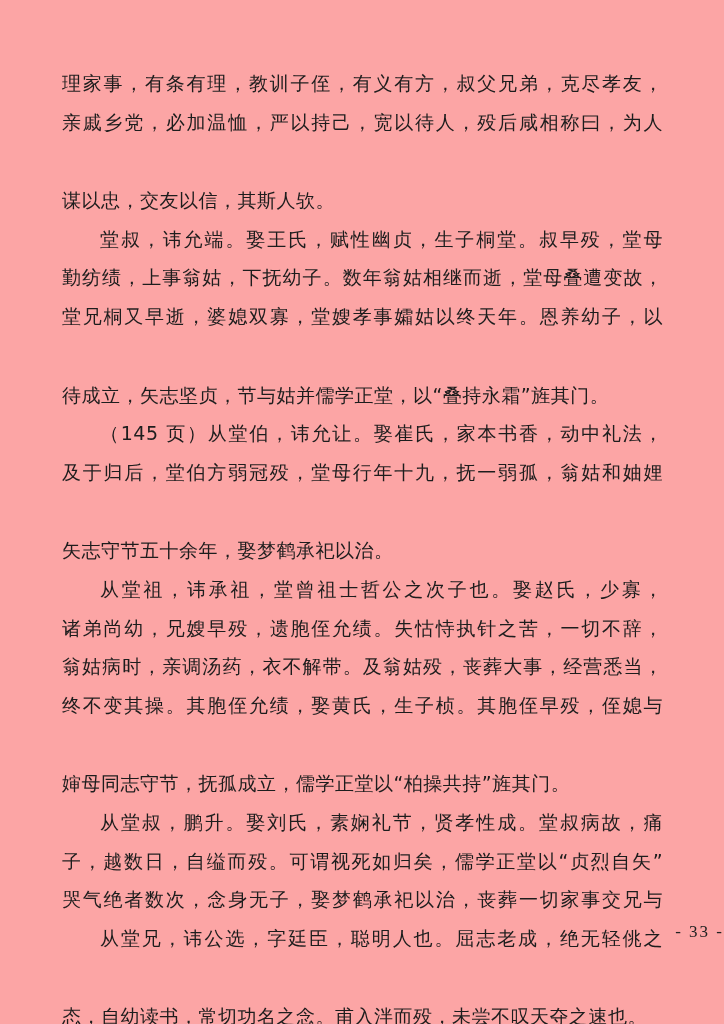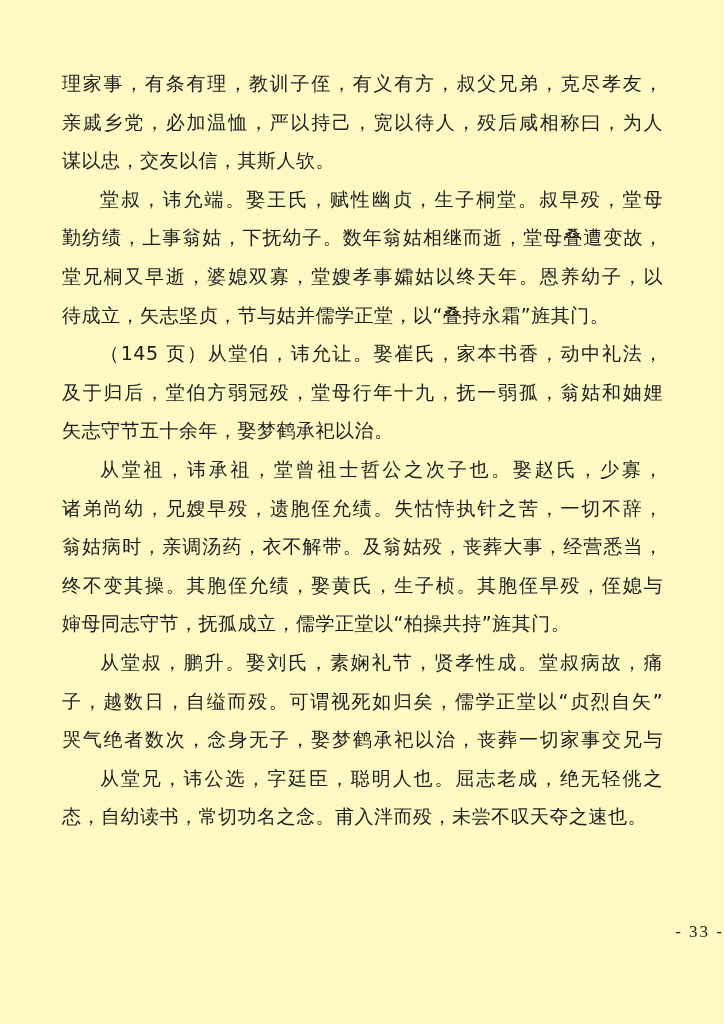--- a/index.html
+++ b/index.html
@@ -4,21 +4,21 @@
 <style>
   html, body {
     margin: 0;
     padding: 0;
     background: #ffffff;
   }
   .page {
     position: relative;
     width: 724px;
     height: 1024px;
-    background: #fef9c3;
+    background: #fca5a5;
     overflow: hidden;
     font-family: "DejaVu Sans", sans-serif;
   }
   .text-area {
     position: absolute;
     left: 62px;
     top: 64px;
     width: 601px;
     color: #1d1d1d;
   }
@@ -31,20 +31,21 @@
     text-align-last: justify;
     text-justify: inter-character;
     overflow: hidden;
     white-space: normal;
   }
   .line.indent {
     text-indent: 2em;
   }
   .line.para-end {
     text-align-last: left;
+    margin-top: 40px;
   }
   .footer {
     position: absolute;
     top: 922px;
     left: 0;
     width: 100%;
     text-align: right;
     font-family: "Liberation Serif", serif;
     font-size: 17px;
     color: #222222;

